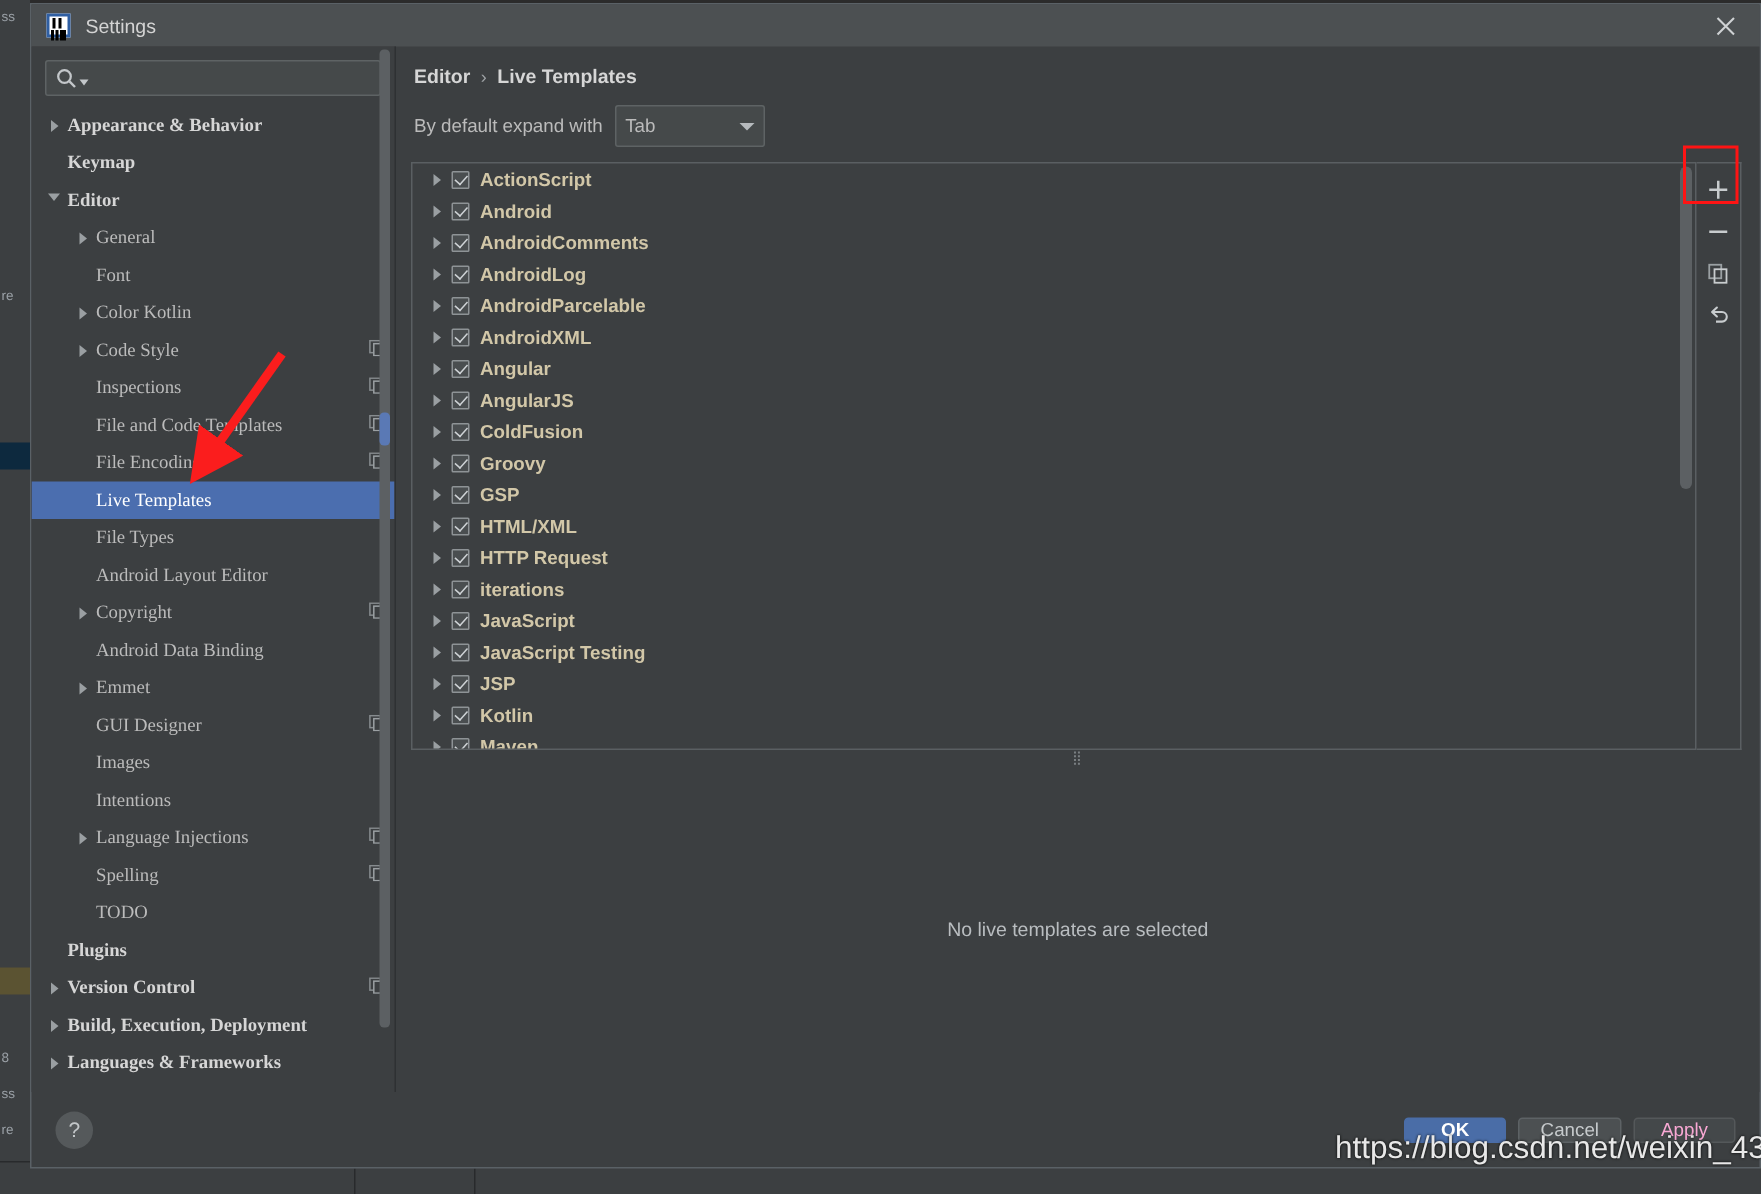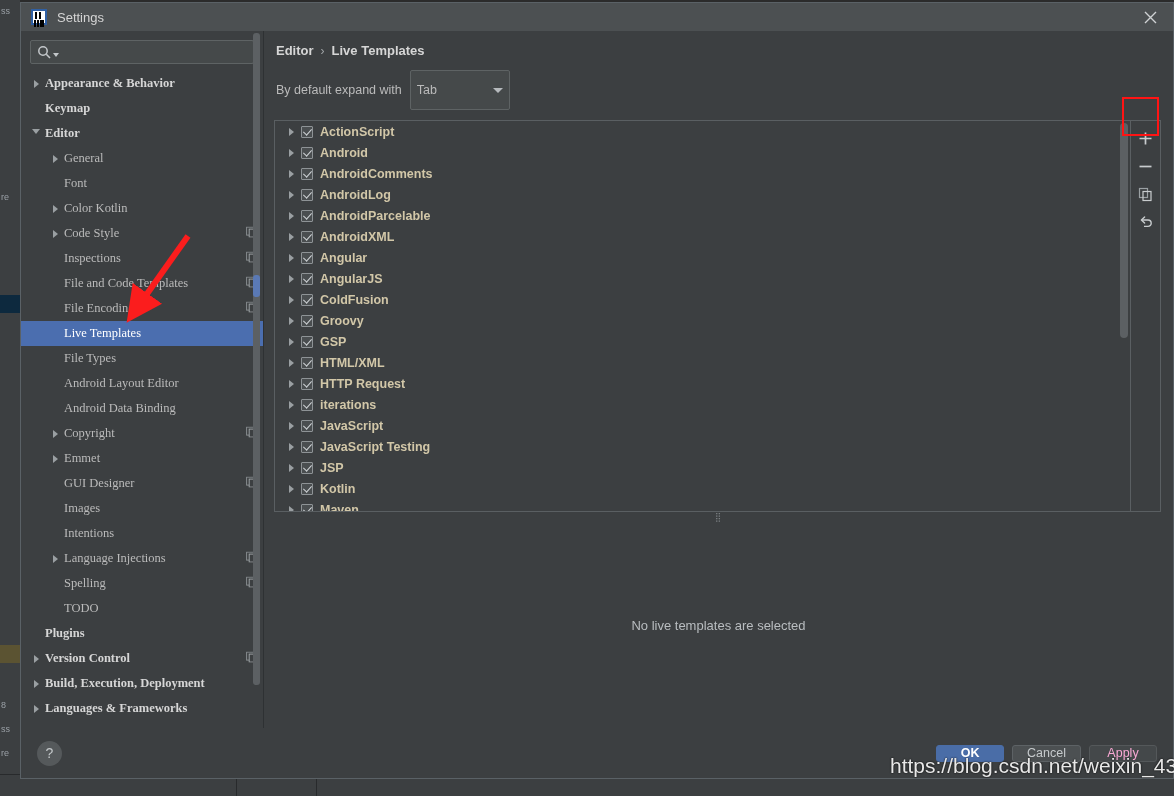--- a/index.html
+++ b/index.html
@@ -115,21 +115,21 @@
   #breadcrumb {
     padding: 12px 0 0 12px; font-size: 13px; color: #d6d6d6;
     font-weight: bold; display: flex; align-items: center; gap: 7px;
   }
   #breadcrumb .sep { font-weight: normal; color: #a0a4a7; font-size: 12px; }
   #expand-row {
     display: flex; align-items: center; gap: 8px;
     padding: 12px 0 0 12px; font-size: 12.5px; color: #bbbbbb;
   }
   #expand-combo {
-    width: 100px; height: 40px; background: #45494a;
+    width: 100px; height: 28px; background: #45494a;
     border: 1px solid #5e6364; border-radius: 2px;
     display: flex; align-items: center; padding: 0 6px;
     color: #bbbbbb; font-size: 12.5px; cursor: pointer;
     justify-content: space-between;
   }
   .caret-dn {
     width: 0; height: 0;
     border-left: 5px solid transparent;
     border-right: 5px solid transparent;
     border-top: 5px solid #b6babd;
@@ -338,32 +338,32 @@
           </div>
           <div class="tnode" style="padding-left: 25px;">
             <span class="tw"></span>
             <span class="tlabel">File Types</span>
           </div>
           <div class="tnode" style="padding-left: 25px;">
             <span class="tw"></span>
             <span class="tlabel">Android Layout Editor</span>
           </div>
           <div class="tnode" style="padding-left: 25px;">
+            <span class="tw">
+              <span class="arr"></span>
+            </span>
+            <span class="tlabel">Copyright</span>
+            <span class="copyic"><svg width="11" height="11" viewBox="0 0 11 11">
+                <rect x="0.6" y="0.6" width="7" height="8" stroke="#878c8f" stroke-width="1" fill="none"></rect>
+                <rect x="3.2" y="2.6" width="7" height="8" stroke="#9ba0a3" stroke-width="1" fill="#3c3f41"></rect>
+              </svg></span>
+          </div>
+          <div class="tnode" style="padding-left: 25px;">
             <span class="tw"></span>
             <span class="tlabel">Android Data Binding</span>
-          </div>
-          <div class="tnode" style="padding-left: 25px;">
-            <span class="tw">
-              <span class="arr"></span>
-            </span>
-            <span class="tlabel">Copyright</span>
-            <span class="copyic"><svg width="11" height="11" viewBox="0 0 11 11">
-                <rect x="0.6" y="0.6" width="7" height="8" stroke="#878c8f" stroke-width="1" fill="none"></rect>
-                <rect x="3.2" y="2.6" width="7" height="8" stroke="#9ba0a3" stroke-width="1" fill="#3c3f41"></rect>
-              </svg></span>
           </div>
           <div class="tnode" style="padding-left: 25px;">
             <span class="tw">
               <span class="arr"></span>
             </span>
             <span class="tlabel">Emmet</span>
           </div>
           <div class="tnode" style="padding-left: 25px;">
             <span class="tw"></span>
             <span class="tlabel">GUI Designer</span>

